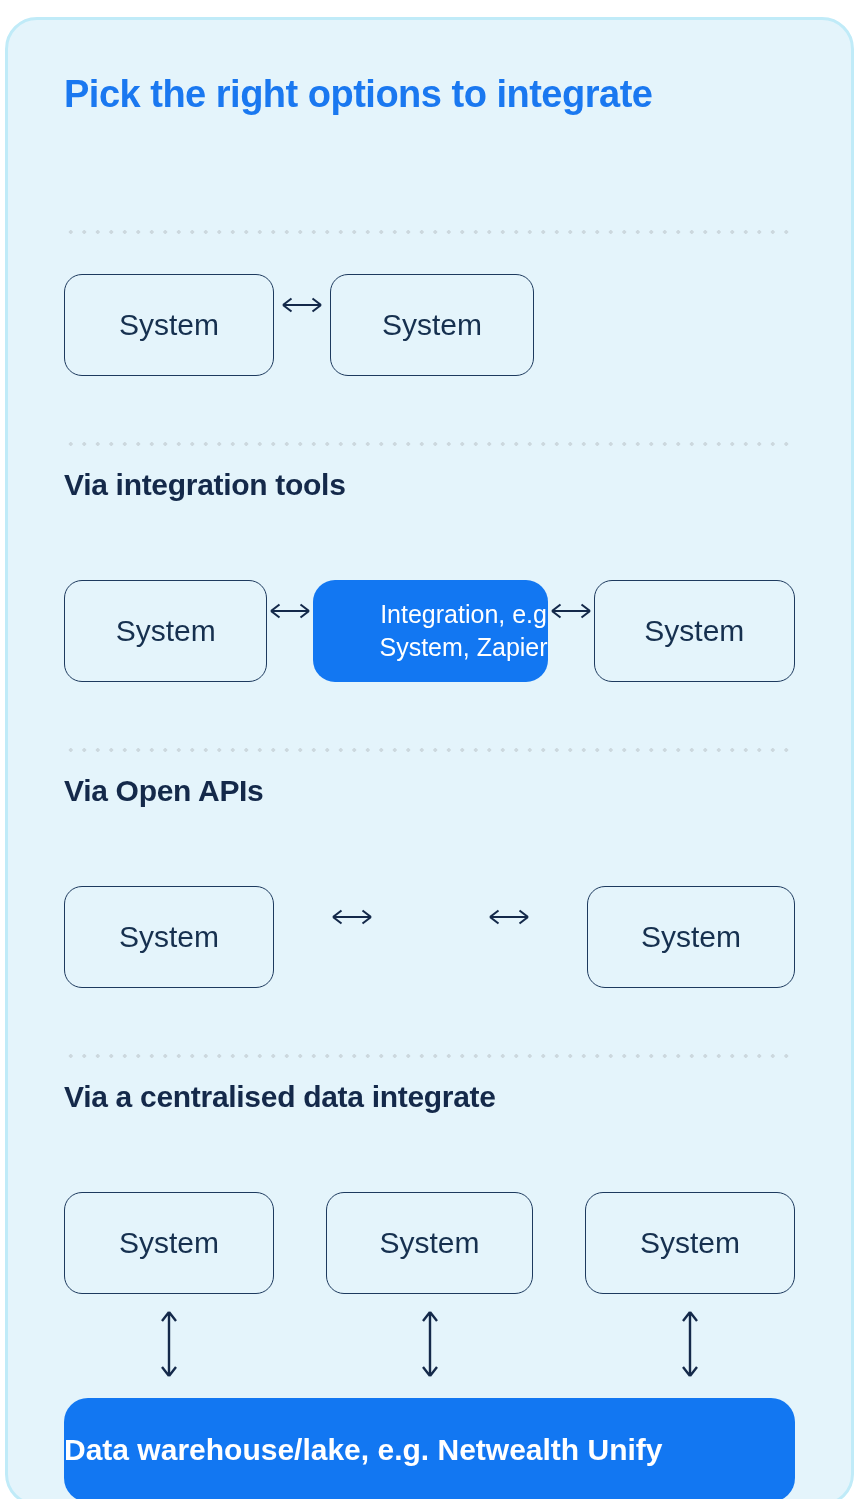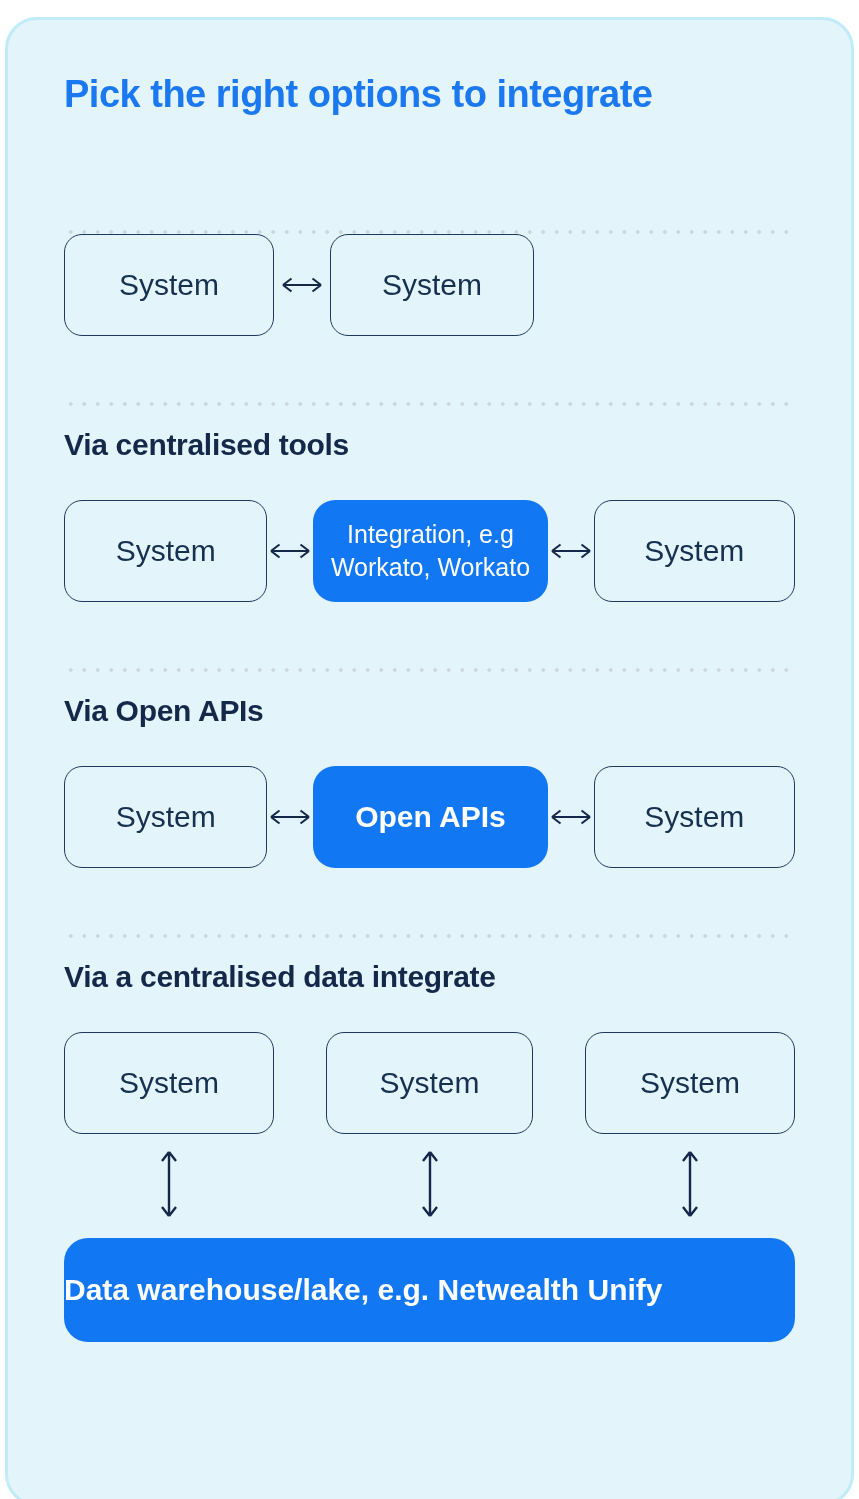--- a/index.html
+++ b/index.html
@@ -53,30 +53,31 @@
     height: 102px;
     border: 1.6px solid #1d3a5e;
     border-radius: 18px;
     background: transparent;
     display: flex;
     align-items: center;
     justify-content: center;
     font-size: 30px;
     color: #16304f;
     text-align: center;
+    margin-top: 40px;
   }
   .box.blue {
     border: none;
     background: #1277f2;
     color: #ffffff;
     border-radius: 22px;
   }
   .w210 { width: 210px; }
   .w204 { width: 204px; }
-  .w202 { width: 242px; }
+  .w202 { width: 242px; justify-content: flex-end; }
   .w207 { width: 207px; }
   .w208 { width: 208px; }
   .arrow-cell-fixed {
     width: 56px;
     display: flex; align-items: center; justify-content: center;
   }
   .arrow-cell-flex {
     flex: 1 1 auto;
     display: flex; align-items: center; justify-content: center;
   }
@@ -130,34 +131,34 @@
         </svg>
       </div>
       <div class="box w204">
         <span>System</span>
       </div>
     </div>
   </section>
 
   <div class="sep"></div>
   <section>
-    <h2 class="section-heading">Via centralised tools</h2>
+    <h2 class="section-heading">Via integration tools</h2>
     <div class="row row-full">
       <div class="box w210">
         <span>System</span>
       </div>
       <div class="arrow-cell-flex">
         <svg class="arrow h-arrow" width="46" height="24" viewBox="0 0 46 24">
           <path d="M4 12h38M4 12l8.5-6.5M4 12l8.5 6.5M42 12l-8.5-6.5M42 12l-8.5 6.5"></path>
         </svg>
       </div>
       <div class="box blue w202">
         <div class="integration-label">
           <span style="display:block;">Integration, e.g</span>
-          <span style="display:block;">Workato, Workato</span>
+          <span style="display:block;">System, Zapier</span>
         </div>
       </div>
       <div class="arrow-cell-flex">
         <svg class="arrow h-arrow" width="46" height="24" viewBox="0 0 46 24">
           <path d="M4 12h38M4 12l8.5-6.5M4 12l8.5 6.5M42 12l-8.5-6.5M42 12l-8.5 6.5"></path>
         </svg>
       </div>
       <div class="box w208">
         <span>System</span>
       </div>
@@ -168,23 +169,20 @@
   <section>
     <h2 class="section-heading">Via Open APIs</h2>
     <div class="row row-full">
       <div class="box w210">
         <span>System</span>
       </div>
       <div class="arrow-cell-flex">
         <svg class="arrow h-arrow" width="46" height="24" viewBox="0 0 46 24">
           <path d="M4 12h38M4 12l8.5-6.5M4 12l8.5 6.5M42 12l-8.5-6.5M42 12l-8.5 6.5"></path>
         </svg>
-      </div>
-      <div class="box blue w202">
-        <span class="bold-label">Open APIs</span>
       </div>
       <div class="arrow-cell-flex">
         <svg class="arrow h-arrow" width="46" height="24" viewBox="0 0 46 24">
           <path d="M4 12h38M4 12l8.5-6.5M4 12l8.5 6.5M42 12l-8.5-6.5M42 12l-8.5 6.5"></path>
         </svg>
       </div>
       <div class="box w208">
         <span>System</span>
       </div>
     </div>

